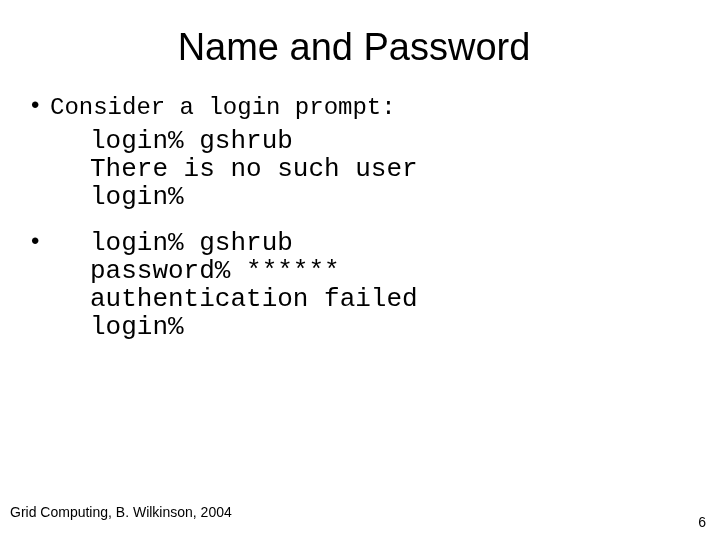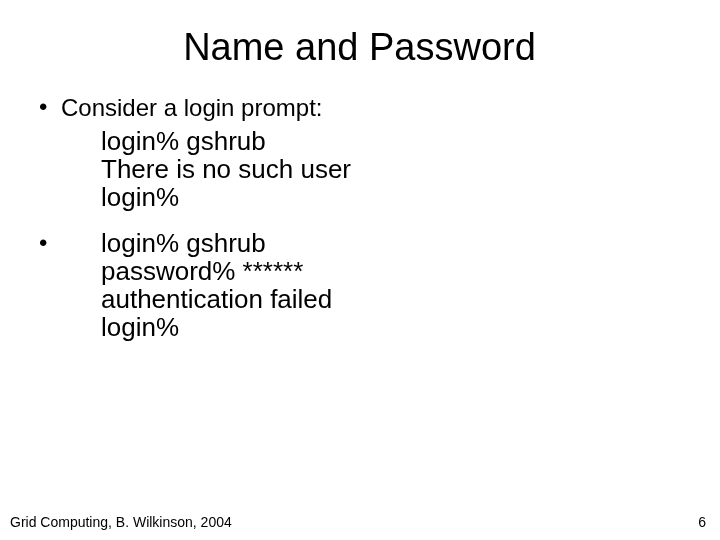--- a/index.html
+++ b/index.html
@@ -10,38 +10,39 @@
     background: #ffffff;
     font-family: Arial, Helvetica, sans-serif;
     color: #000;
     position: relative;
     overflow: hidden;
   }
   .slide {
     box-sizing: border-box;
     width: 720px;
     height: 540px;
-    padding: 20px 36px 0 35px;
+    padding: 20px 36px 0 24px;
     position: relative;
   }
   .title {
     text-align: center;
     font-size: 38px;
     font-weight: 400;
     margin: 6px 0 24px 0;
   }
   ul.top {
     list-style: none;
     padding: 0;
     margin: 0;
   }
   ul.top > li {
     position: relative;
     padding-left: 26px;
     margin-bottom: 18px;
+    font-family: Liberation Mono, monospace;
   }
   ul.top > li::before {
     content: "•";
     position: absolute;
     left: 4px;
     top: 0;
     font-size: 24px;
     line-height: 28px;
   }
   .bullet-text {
@@ -49,21 +50,21 @@
     line-height: 30px;
   }
   .sub {
     margin: 4px 0 0 40px;
     font-size: 26px;
     line-height: 28px;
   }
   .footer-left {
     position: absolute;
     left: 10px;
-    bottom: 10px;
+    bottom: 20px;
     font-size: 14px;
   }
   .footer-right {
     position: absolute;
     right: 14px;
     bottom: 10px;
     font-size: 14px;
   }
 </style>
 </head>

